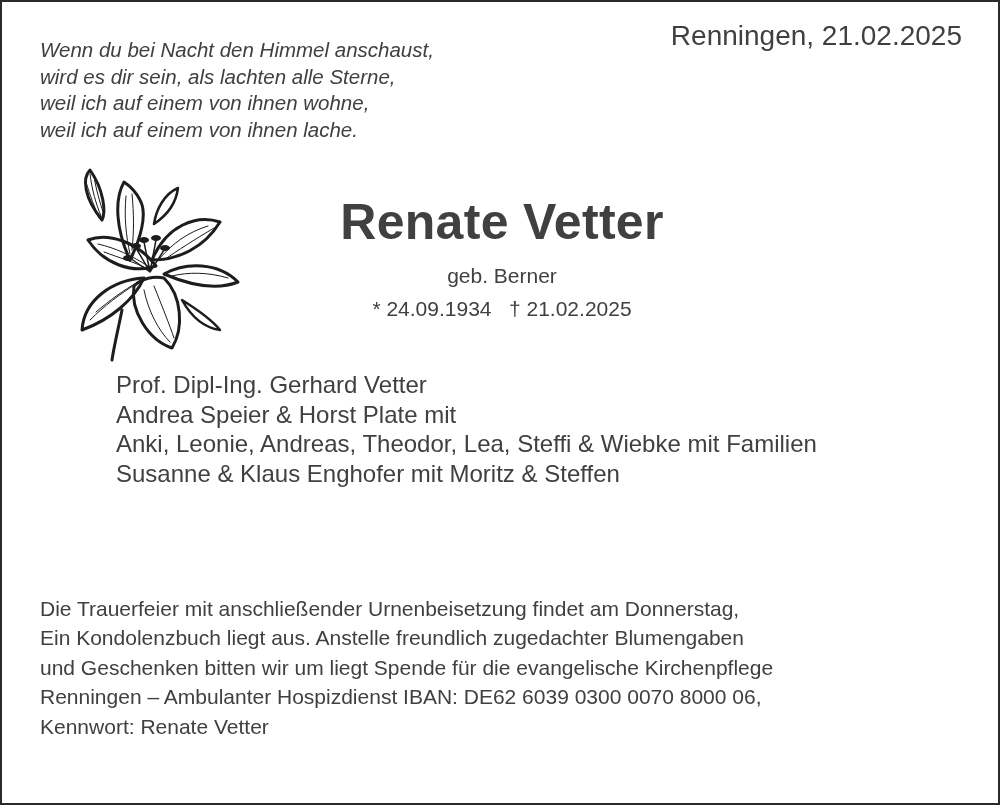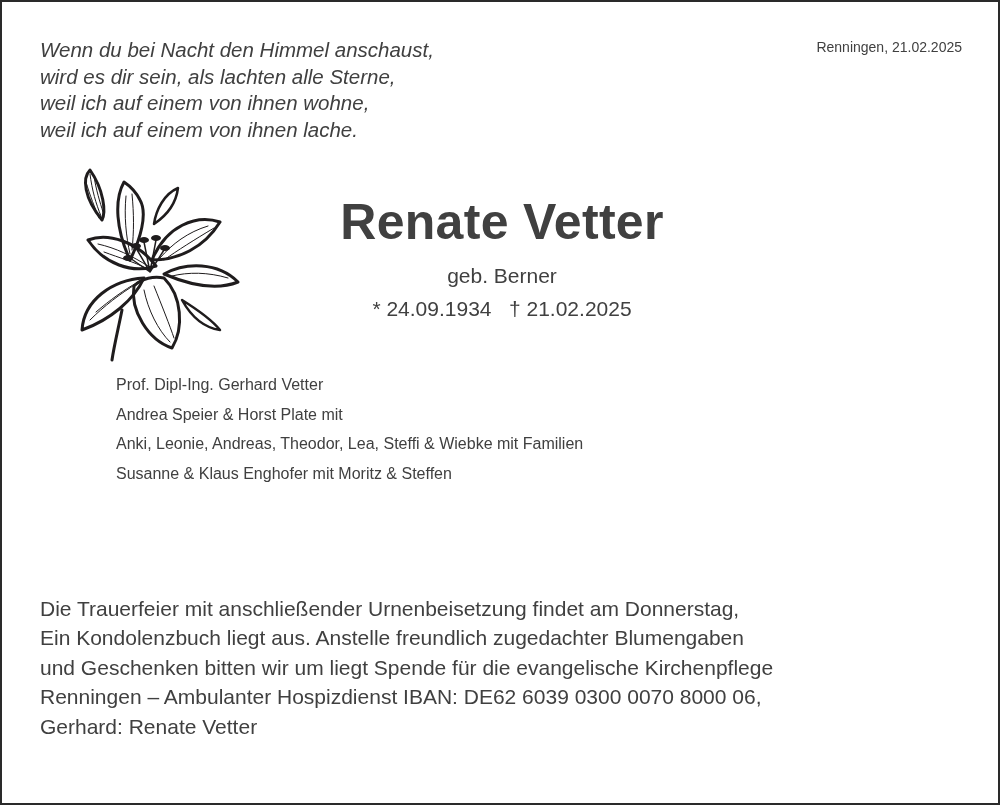--- a/index.html
+++ b/index.html
@@ -12,42 +12,42 @@
       color: #404040;
       font-family: "Liberation Sans", sans-serif;
       overflow: hidden;
     }
     .poem {
       position: absolute; left: 38px; top: 35px;
       font-style: italic; font-size: 20.5px; line-height: 26.5px;
     }
     .poem div { white-space: nowrap; }
     .place-date {
-      position: absolute; right: 36px; top: 32px;
-      font-size: 14px; line-height: 26.5px; white-space: nowrap;
+      position: absolute; right: 36px; top: 21px;
+      font-size: 28px; line-height: 26.5px; white-space: nowrap;
     }
     .lily {
       position: absolute; left: 66px; top: 158px; width: 172px; height: 202px;
     }
     .name {
       position: absolute; left: 0; width: 1000px; top: 190px;
       text-align: center; font-weight: bold; font-size: 50px; line-height: 60px;
       letter-spacing: 0.3px;
     }
     .maiden {
       position: absolute; left: 0; width: 1000px; top: 260px;
       text-align: center; font-size: 21px; line-height: 28px;
     }
     .dates {
       position: absolute; left: 0; width: 1000px; top: 293px;
       text-align: center; font-size: 21px; line-height: 28px; white-space: pre;
     }
     .mourners {
       position: absolute; left: 114px; top: 368px;
-      font-size: 16px; line-height: 29.6px;
+      font-size: 24px; line-height: 29.6px;
     }
     .mourners div { white-space: nowrap; }
     .notice {
       position: absolute; left: 38px; top: 592px;
       font-size: 21px; line-height: 29.4px;
     }
     .notice div { white-space: nowrap; }
   </style>
 </head>
 <body>
@@ -109,16 +109,16 @@
     <div>Andrea Speier &amp; Horst Plate mit</div>
     <div>Anki, Leonie, Andreas, Theodor, Lea, Steffi &amp; Wiebke mit Familien</div>
     <div>Susanne &amp; Klaus Enghofer mit Moritz &amp; Steffen</div>
   </div>
 
   <div class="notice">
     <div>Die Trauerfeier mit anschließender Urnenbeisetzung findet am Donnerstag,</div>
     <div>Ein Kondolenzbuch liegt aus. Anstelle freundlich zugedachter Blumengaben</div>
     <div>und Geschenken bitten wir um liegt Spende für die evangelische Kirchenpflege</div>
     <div>Renningen – Ambulanter Hospizdienst IBAN: DE62 6039 0300 0070 8000 06,</div>
-    <div>Gerhard: Renate Vetter</div>
+    <div>Kennwort: Renate Vetter</div>
   </div>
 
 </div>
 
 </body></html>

